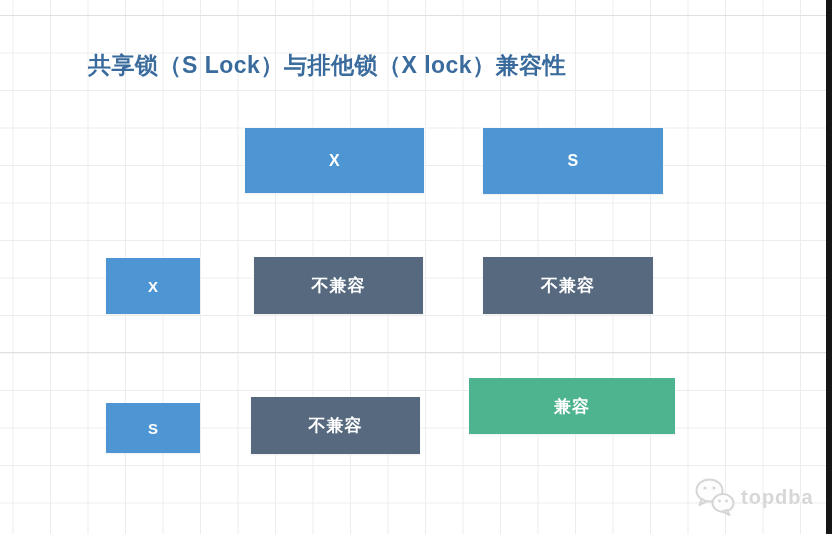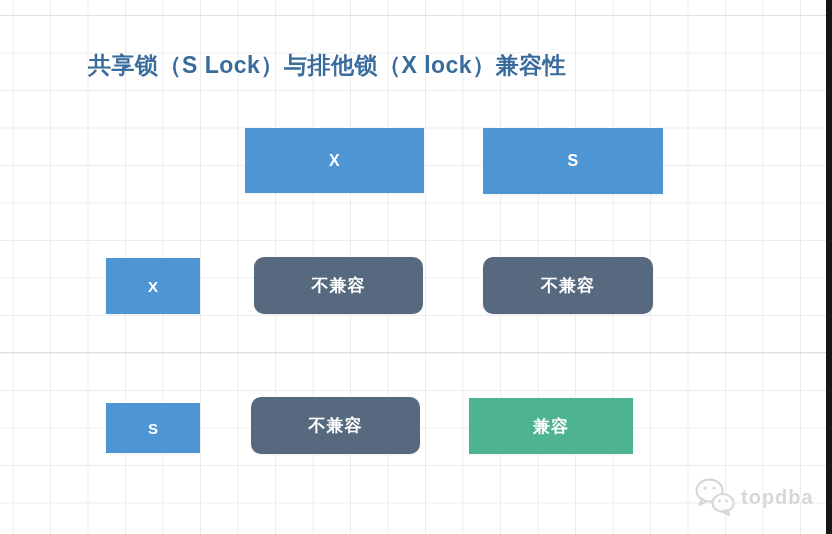--- a/index.html
+++ b/index.html
@@ -27,21 +27,21 @@
     position:absolute;left:88px;top:50px;margin:0;
     font-size:23px;font-weight:bold;color:var(--title);
     letter-spacing:0.5px;white-space:nowrap;
   }
   .box{
     position:absolute;display:flex;align-items:center;justify-content:center;
     color:#ffffff;font-weight:bold;box-sizing:border-box;
     box-shadow:0 0 0 2px rgba(255,255,255,0.35), 0 1px 2px rgba(0,0,0,0.10);
   }
   .blue{background:var(--blue);}
-  .dark{background:var(--dark);border-radius:10px;}
+  .dark{background:var(--dark);}
   .green{background:var(--green);}
   .hdr{font-size:16px;letter-spacing:0.5px;}
   .side{font-size:15px;}
   .cell{font-size:17px;letter-spacing:1px;}
   .watermark{
     position:absolute;left:694px;top:477px;display:flex;align-items:center;gap:5px;
   }
   .watermark-text{
     font-size:20px;font-weight:bold;color:var(--watermark);
     text-shadow:1px 1px 0 #ffffff;letter-spacing:1px;
@@ -60,21 +60,21 @@
 
   <div class="box blue hdr" style="left:245px;top:128px;width:179px;height:65px">X</div>
   <div class="box blue hdr" style="left:483px;top:128px;width:180px;height:66px">S</div>
 
   <div class="box blue side" style="left:106px;top:258px;width:94px;height:56px">X</div>
   <div class="box dark cell" style="left:254px;top:257px;width:169px;height:57px">不兼容</div>
   <div class="box dark cell" style="left:483px;top:257px;width:170px;height:57px">不兼容</div>
 
   <div class="box blue side" style="left:106px;top:403px;width:94px;height:50px">S</div>
   <div class="box dark cell" style="left:251px;top:397px;width:169px;height:57px">不兼容</div>
-  <div class="box green cell" style="left:469px;top:398px;width:164px;height:56px">兼容</div>
+  <div class="box green cell" style="left:469px;top:378px;width:206px;height:56px">兼容</div>
 
   <div class="watermark">
     <svg class="wechat-icon" width="42" height="40" viewBox="0 0 42 40" aria-hidden="true">
       <g fill="#fdfdfd" stroke="#d6d6d6" stroke-width="2">
         <ellipse cx="15.5" cy="13.5" rx="13" ry="11"></ellipse>
         <path d="M8 22 L5.5 28 L12 24.5 Z" stroke-linejoin="round"></path>
         <ellipse cx="29" cy="26" rx="10.5" ry="9"></ellipse>
         <path d="M33 33 L35.5 38 L28.5 34.5 Z" stroke-linejoin="round"></path>
       </g>
       <g fill="#d6d6d6" stroke="none">

